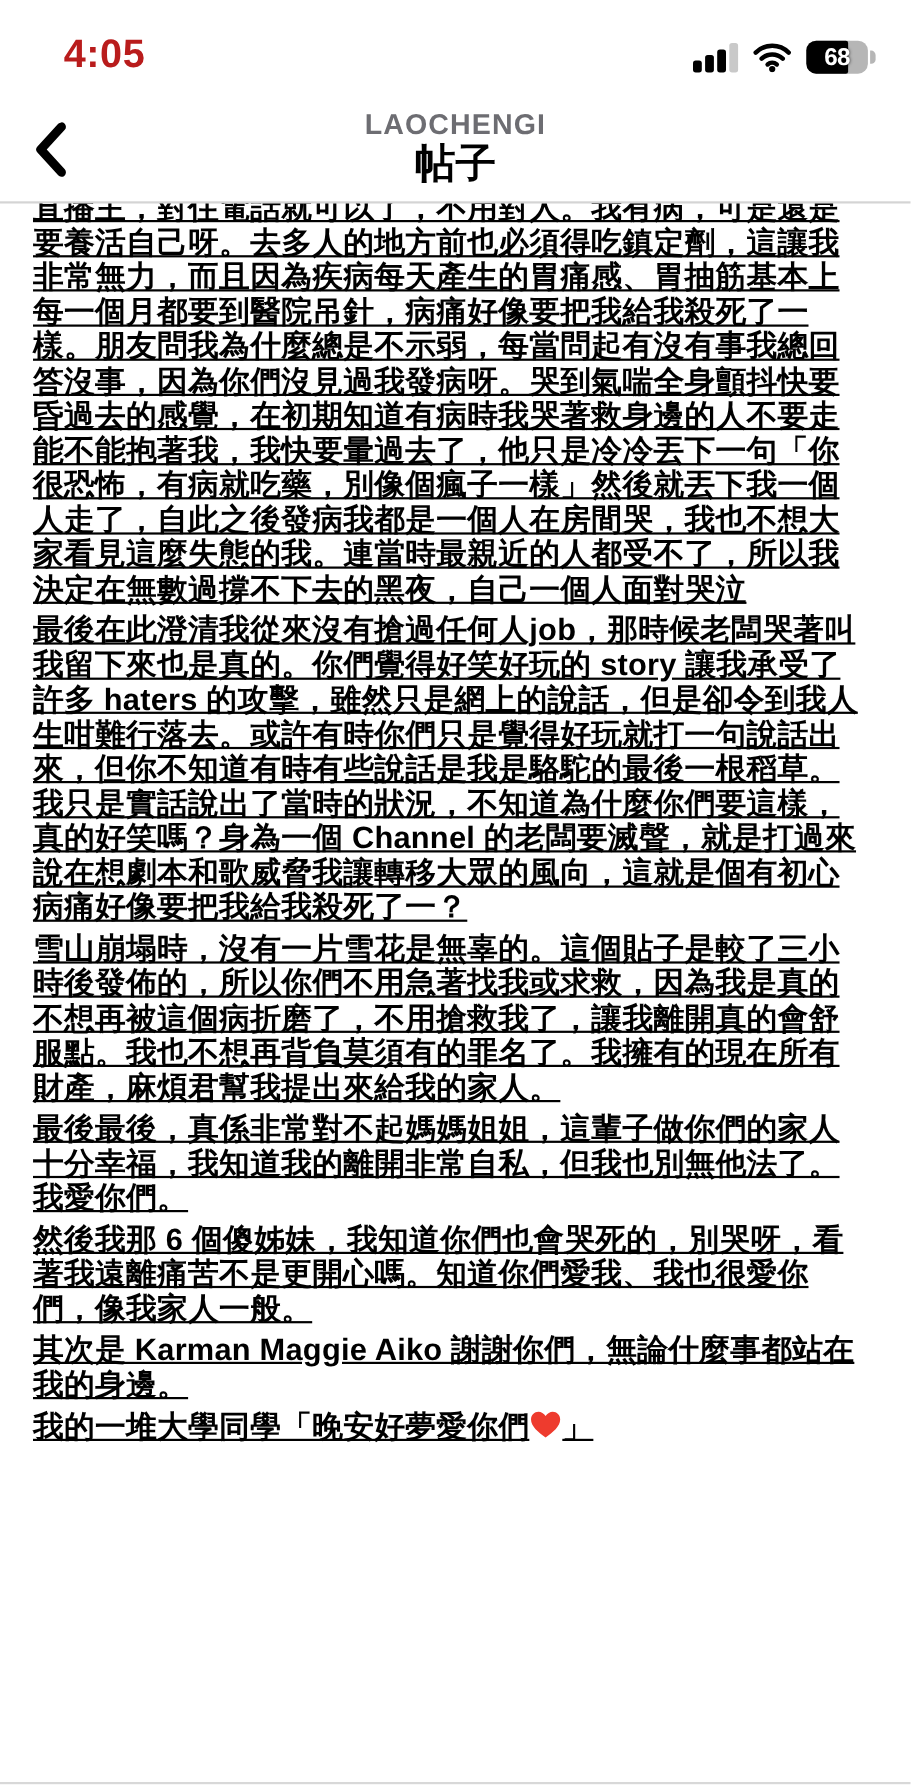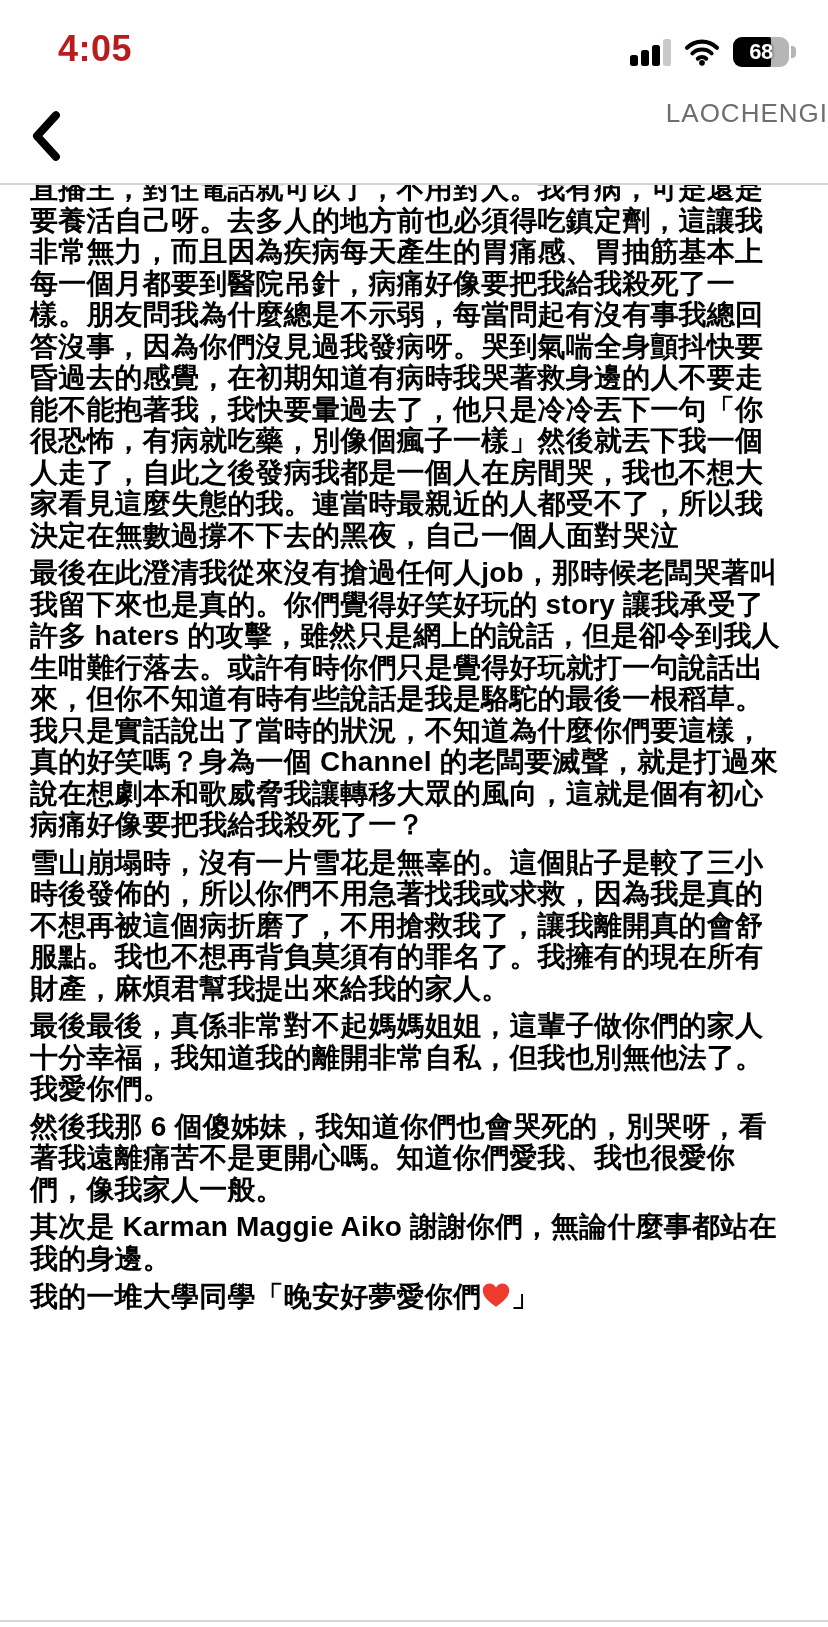--- a/index.html
+++ b/index.html
@@ -21,27 +21,27 @@
   .battery { position:relative; width:56px; height:30px; margin-right:7px; }
   .battery .track { position:absolute; inset:0; background:#b6b6b6; border-radius:9px; }
   .battery .fill  { position:absolute; left:0; top:0; bottom:0; width:68%; background:#000; border-radius:9px 2px 2px 9px; }
   .battery .pct   { position:absolute; inset:0; display:flex; align-items:center; justify-content:center;
                     color:#fff; font-size:22px; font-weight:700; letter-spacing:-.5px;
                     text-shadow:0 0 3px rgba(0,0,0,.9); }
   .battery .nub   { position:absolute; right:-7px; top:9px; width:5px; height:12px; background:#b6b6b6; border-radius:0 4px 4px 0; }
   
   .back-button { position:absolute; left:14px; top:100px; width:64px; height:72px; display:flex; align-items:center; justify-content:center; background:none; border:none; padding:0; cursor:pointer; }
   .back-button svg { width:36px; height:54px; display:block; }
-  .header-username { position:absolute; top:98px; left:0; right:0; text-align:right;
-    font-size:26px; font-weight:400; letter-spacing:1px; color:#6d6d72; }
+  .header-username { position:absolute; top:98px; left:0; right:0; text-align:center;
+    font-size:26px; font-weight:700; letter-spacing:1px; color:#6d6d72; }
   .page-title { position:absolute; top:124px; left:0; right:0; text-align:center;
     font-size:37px; font-weight:700; color:#000; }
   .divider-top { position:absolute; top:183px; left:0; right:0; height:2px; background:#d4d4d4; }
   
-  .content { position:absolute; top:185px; left:0; right:0; height:1425px; overflow:hidden; }
+  .content { position:absolute; top:185px; left:0; right:0; height:1425px; overflow:hidden;text-decoration:underline; }
   .content-inner { padding:0 30px; margin-top:-12px; }
   .para { margin:0 0 6px 0; font-size:28px; line-height:31.5px; font-weight:600;
           color:#000; white-space:pre-line; letter-spacing:.2px; text-align:justify; }
   .heart-icon { display:inline-block; width:30px; height:30px; vertical-align:-4px; }
   .heart-icon svg { width:30px; height:30px; display:block; }
   .divider-bottom { position:absolute; top:1620px; left:0; right:0; height:2px; background:#d8d8d8; }
 </style>
 </head>
 <body>
 
@@ -74,20 +74,21 @@
   </div>
 
   <button class="back-button">
     <span>
       <svg viewBox="0 0 40 60" fill="none" stroke="#000" stroke-width="9" stroke-linecap="round" stroke-linejoin="round">
         <polyline points="31,7 10,30 31,53"></polyline>
       </svg>
     </span>
   </button>
   <div class="header-username">LAOCHENGI</div>
+  <div class="page-title">帖子</div>
   <div class="divider-top"></div>
 
   <div class="content">
     <div class="content-inner">
       <p class="para">直播主，對住電話就可以了，不用對人。我有病，可是還是
 要養活自己呀。去多人的地方前也必須得吃鎮定劑，這讓我
 非常無力，而且因為疾病每天產生的胃痛感、胃抽筋基本上
 每一個月都要到醫院吊針，病痛好像要把我給我殺死了一
 樣。朋友問我為什麼總是不示弱，每當問起有沒有事我總回
 答沒事，因為你們沒見過我發病呀。哭到氣喘全身顫抖快要

